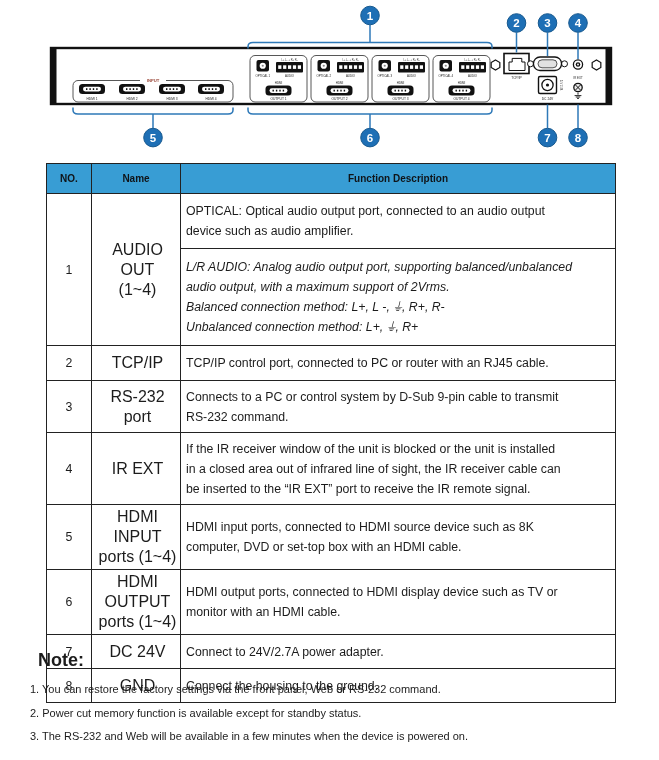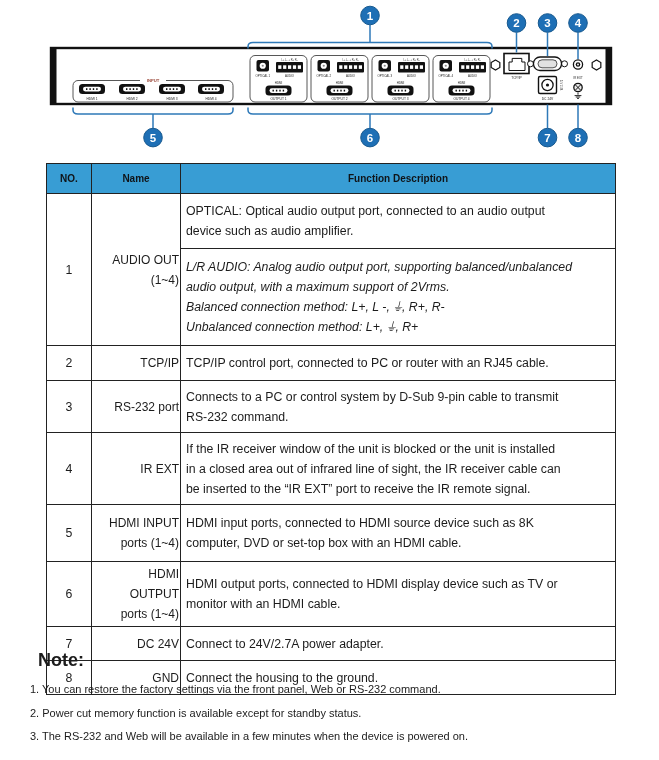--- a/index.html
+++ b/index.html
@@ -20,21 +20,21 @@
   .callout-num{font-size:11.5px;font-weight:bold;fill:#fff;text-anchor:middle;}
 
   
   table.spec{position:absolute;left:46px;top:163px;width:569px;border-collapse:collapse;
              font-size:12.3px;line-height:20px;color:#1c1c1c;table-layout:fixed;}
   table.spec td,table.spec th{border:1px solid #222;}
   table.spec th{height:29px;background:var(--table-header-bg,#389DD4);color:#101418;
                 font-size:10px;font-weight:bold;text-align:center;padding:0 2px;}
   col.c-no{width:45px;} col.c-name{width:89px;} col.c-desc{width:435px;}
   td.no{text-align:center;}
-  td.name{text-align:right;padding:2px 1px 2px 4px;white-space:pre-line;font-size:12px;}
+  td.name{text-align:center;padding:2px 1px 2px 4px;white-space:pre-line;font-size:16px;}
   td.desc{text-align:left;padding:3px 16px 3px 5px;white-space:pre-line;}
   tr.h48 td.desc{height:48px;} tr.h90 td.desc{height:90px;font-style:italic;} tr.h28 td.desc{height:28px;}
   tr.h45 td.desc{height:45px;} tr.h65 td.desc{height:65px;} tr.h50 td.desc{height:50px;}
   tr.h27 td.desc{height:27px;margin-top:21px;}
 
   
   .notes{position:absolute;left:30px;top:650px;width:622px;}
   .notes-heading{font-size:18px;font-weight:bold;margin:0 0 7px 8px;}
   .note{font-size:11px;line-height:23.5px;}
 </style>

